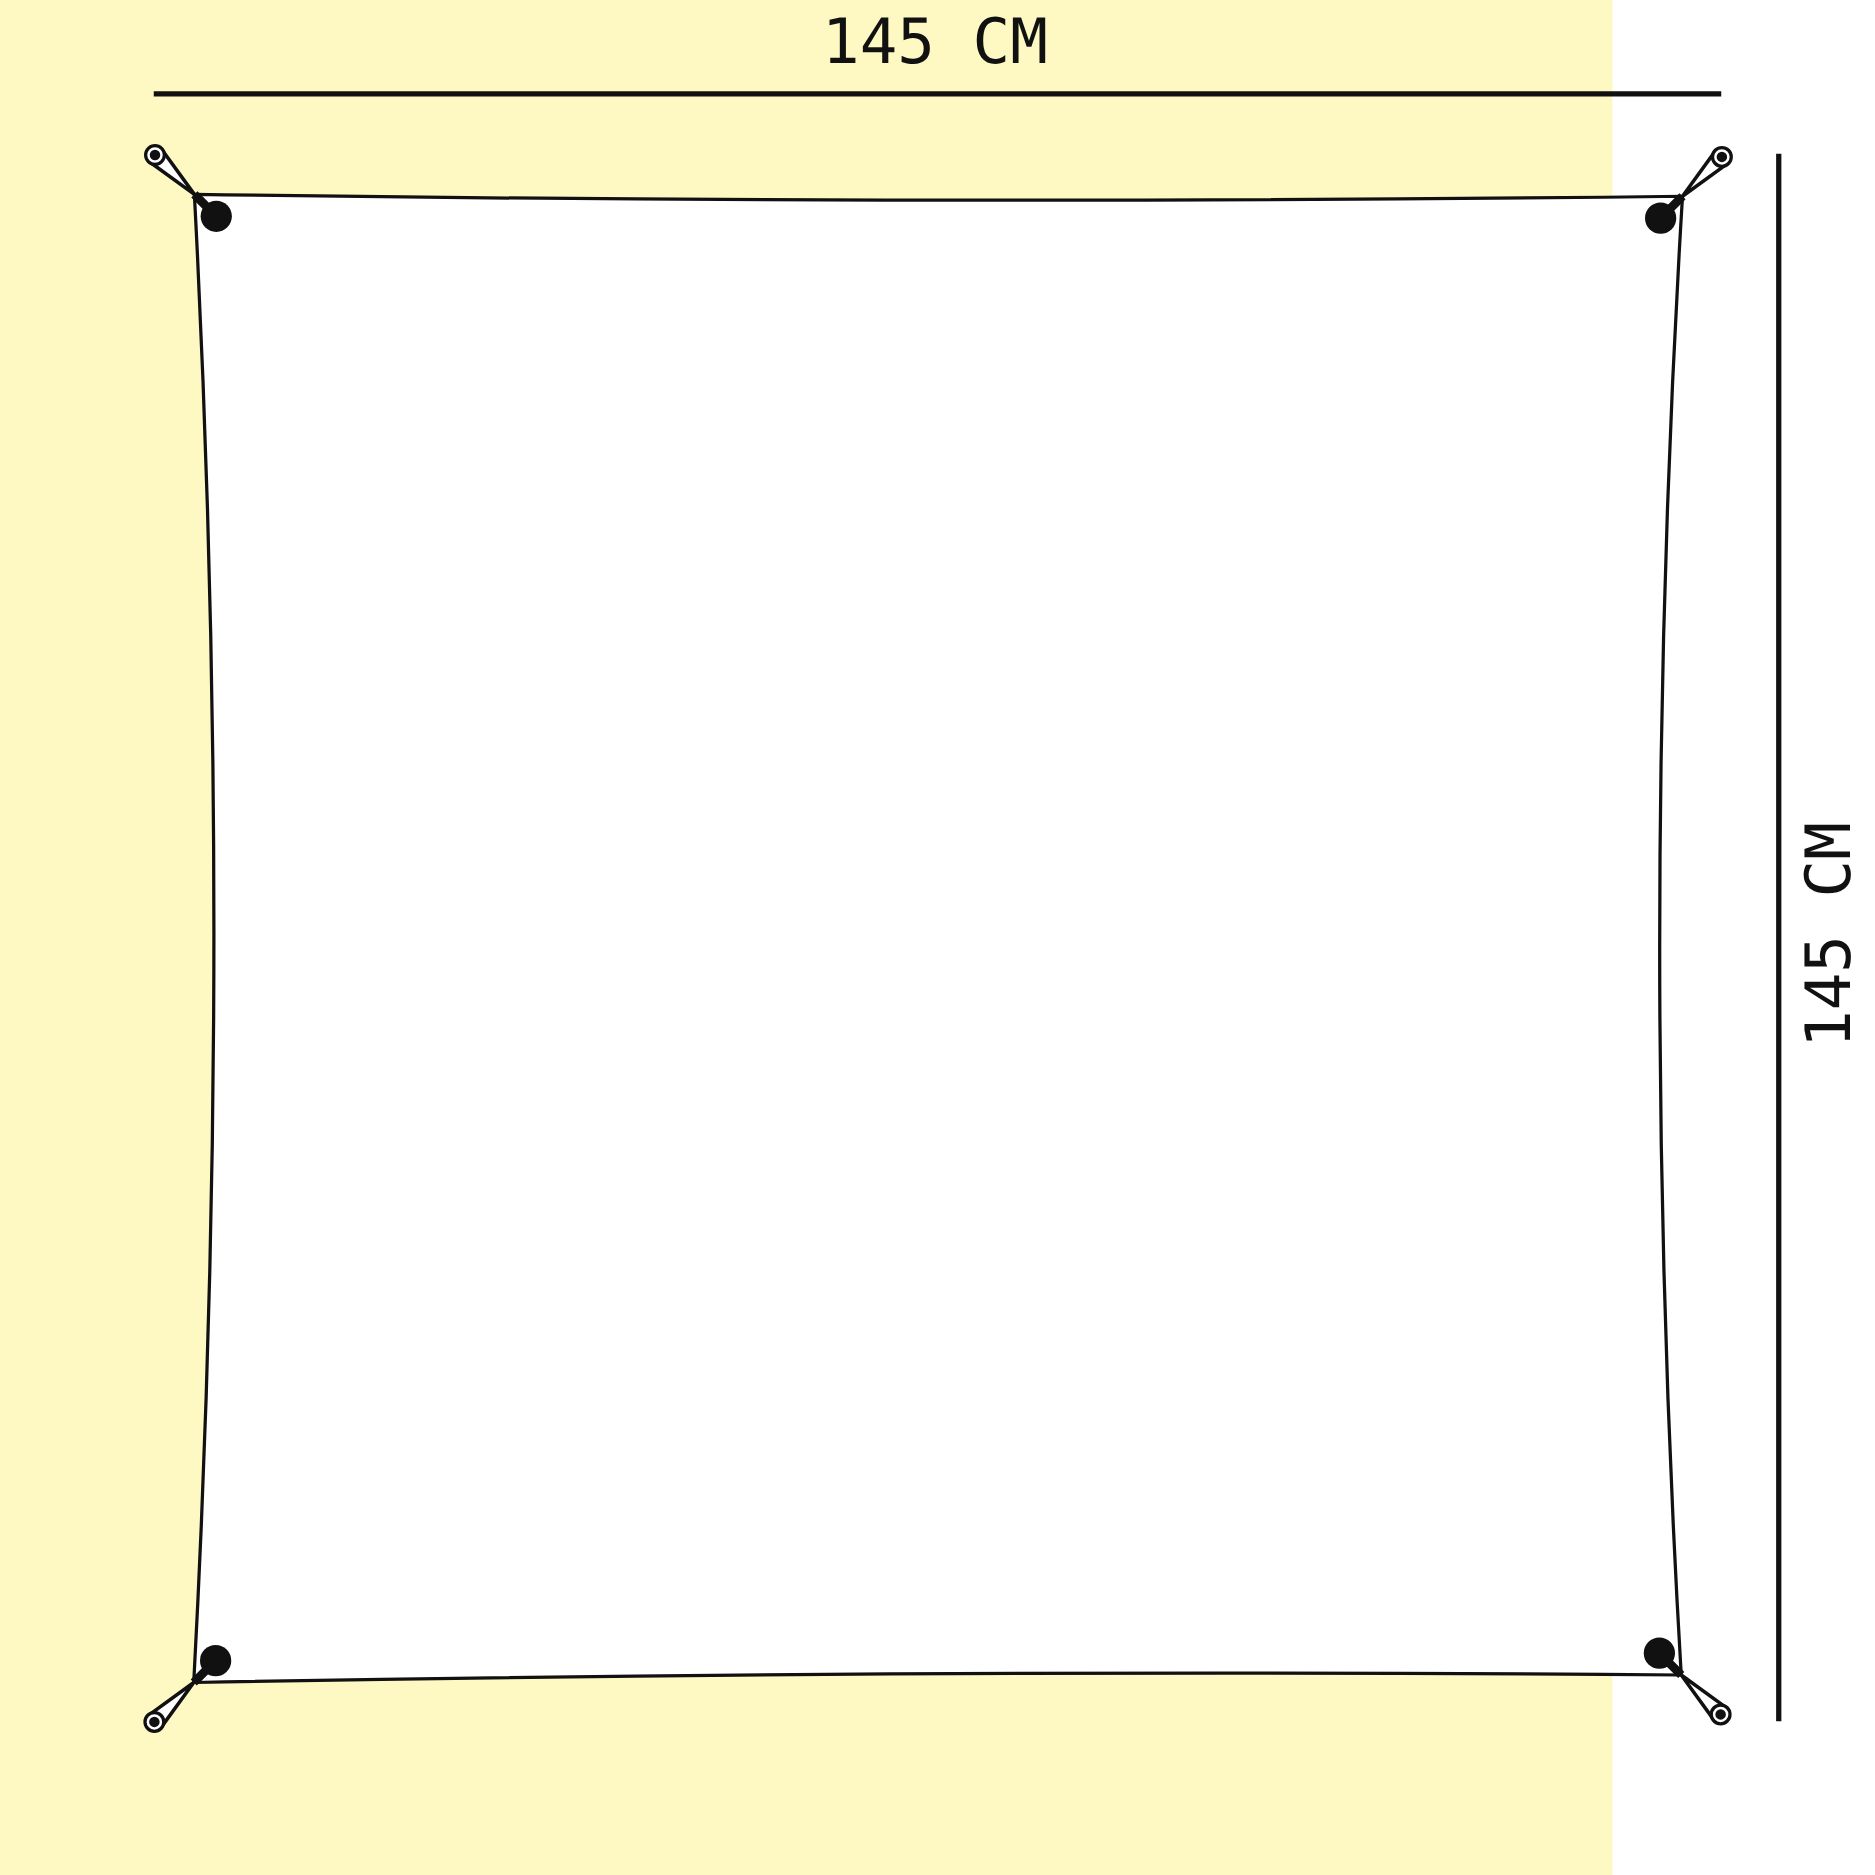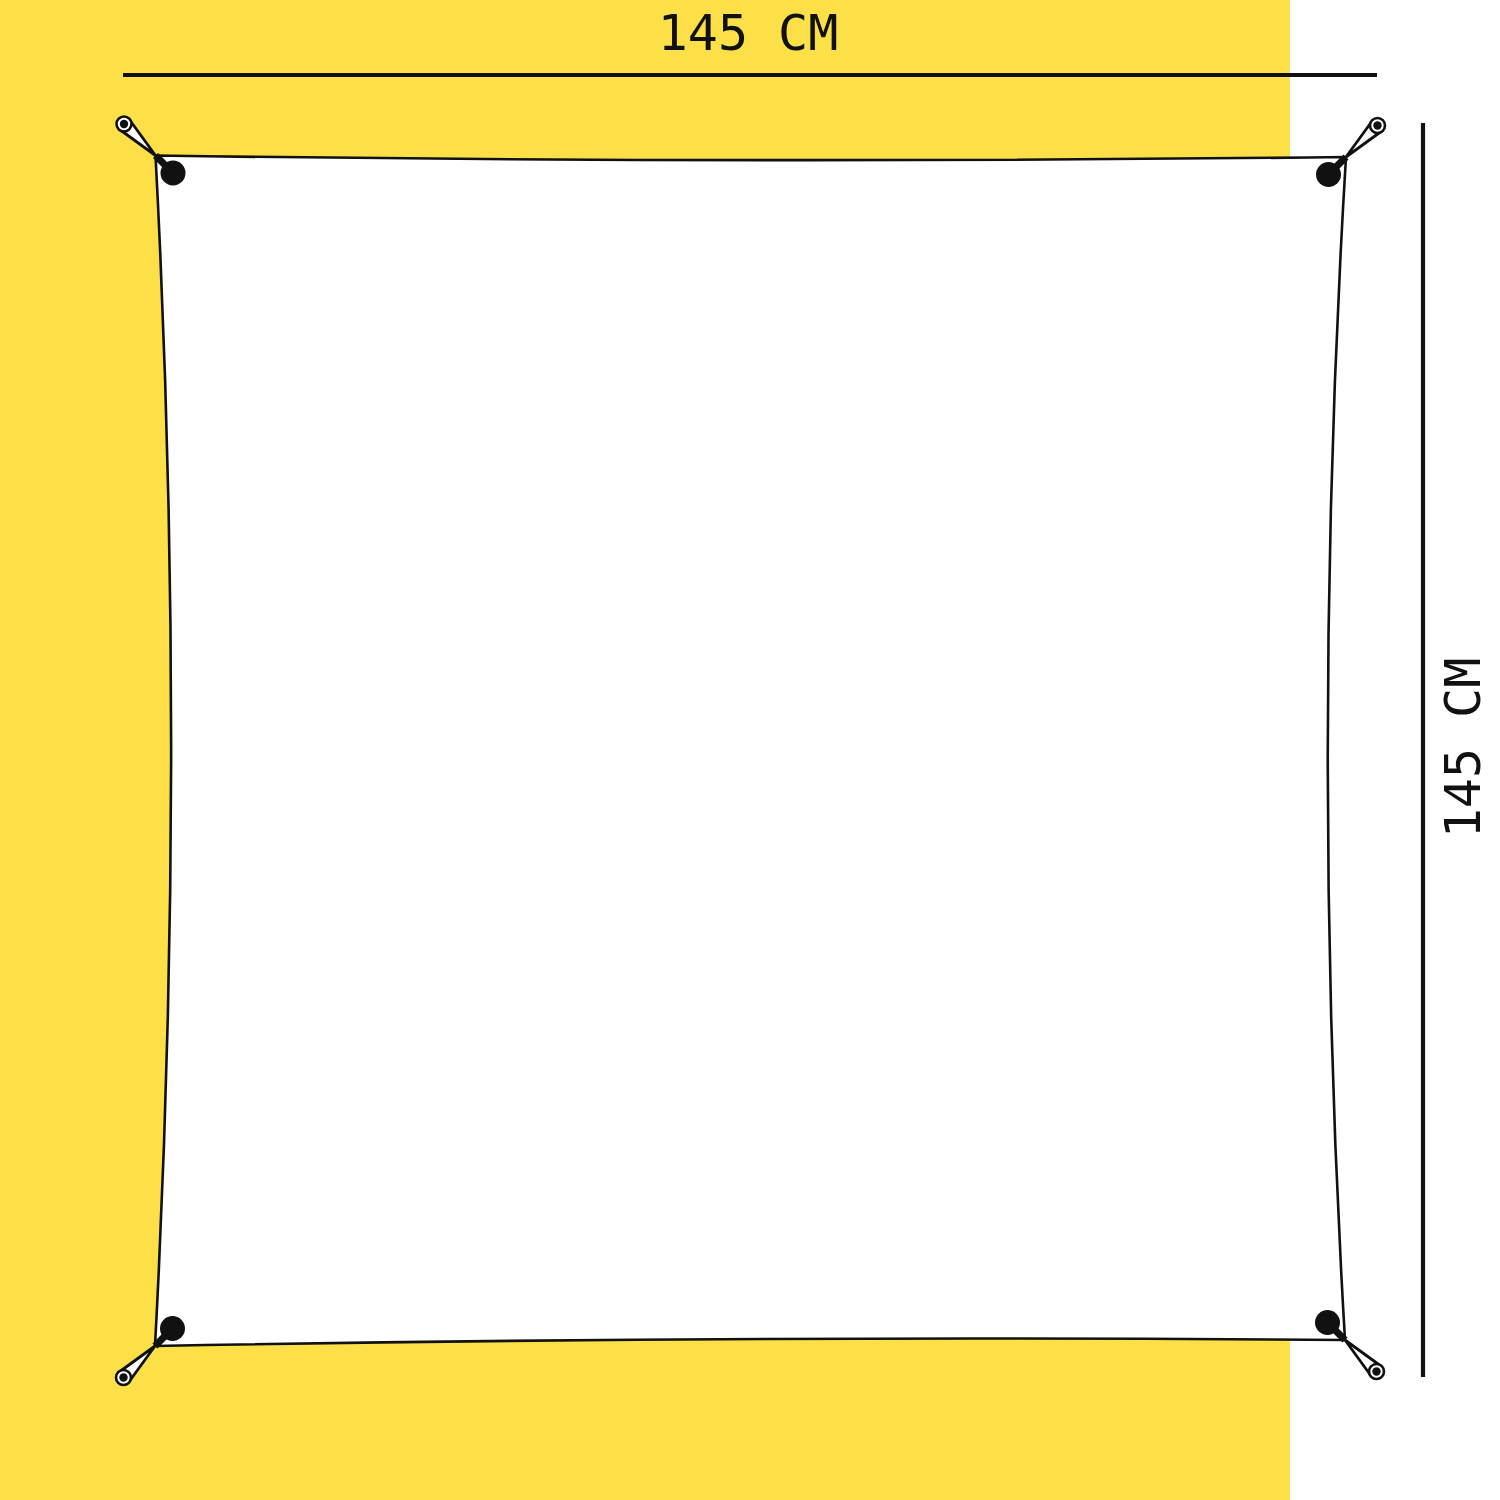--- a/index.html
+++ b/index.html
@@ -8,21 +8,21 @@
     background: #ffffff;
     width: 1500px;
     height: 1500px;
     overflow: hidden;
     font-family: "DejaVu Sans Mono", "Liberation Mono", monospace;
   }
   .canvas {
     position: relative;
     width: 1290px;
     height: 1500px;
-    background: #fde047;
+    background: #fef9c3;
   }
   .canvas svg {
     position: absolute;
     left: 0;
     top: 0;
     width: 1500px;
     height: 1500px;
   }
   
   .tarp-outline {

